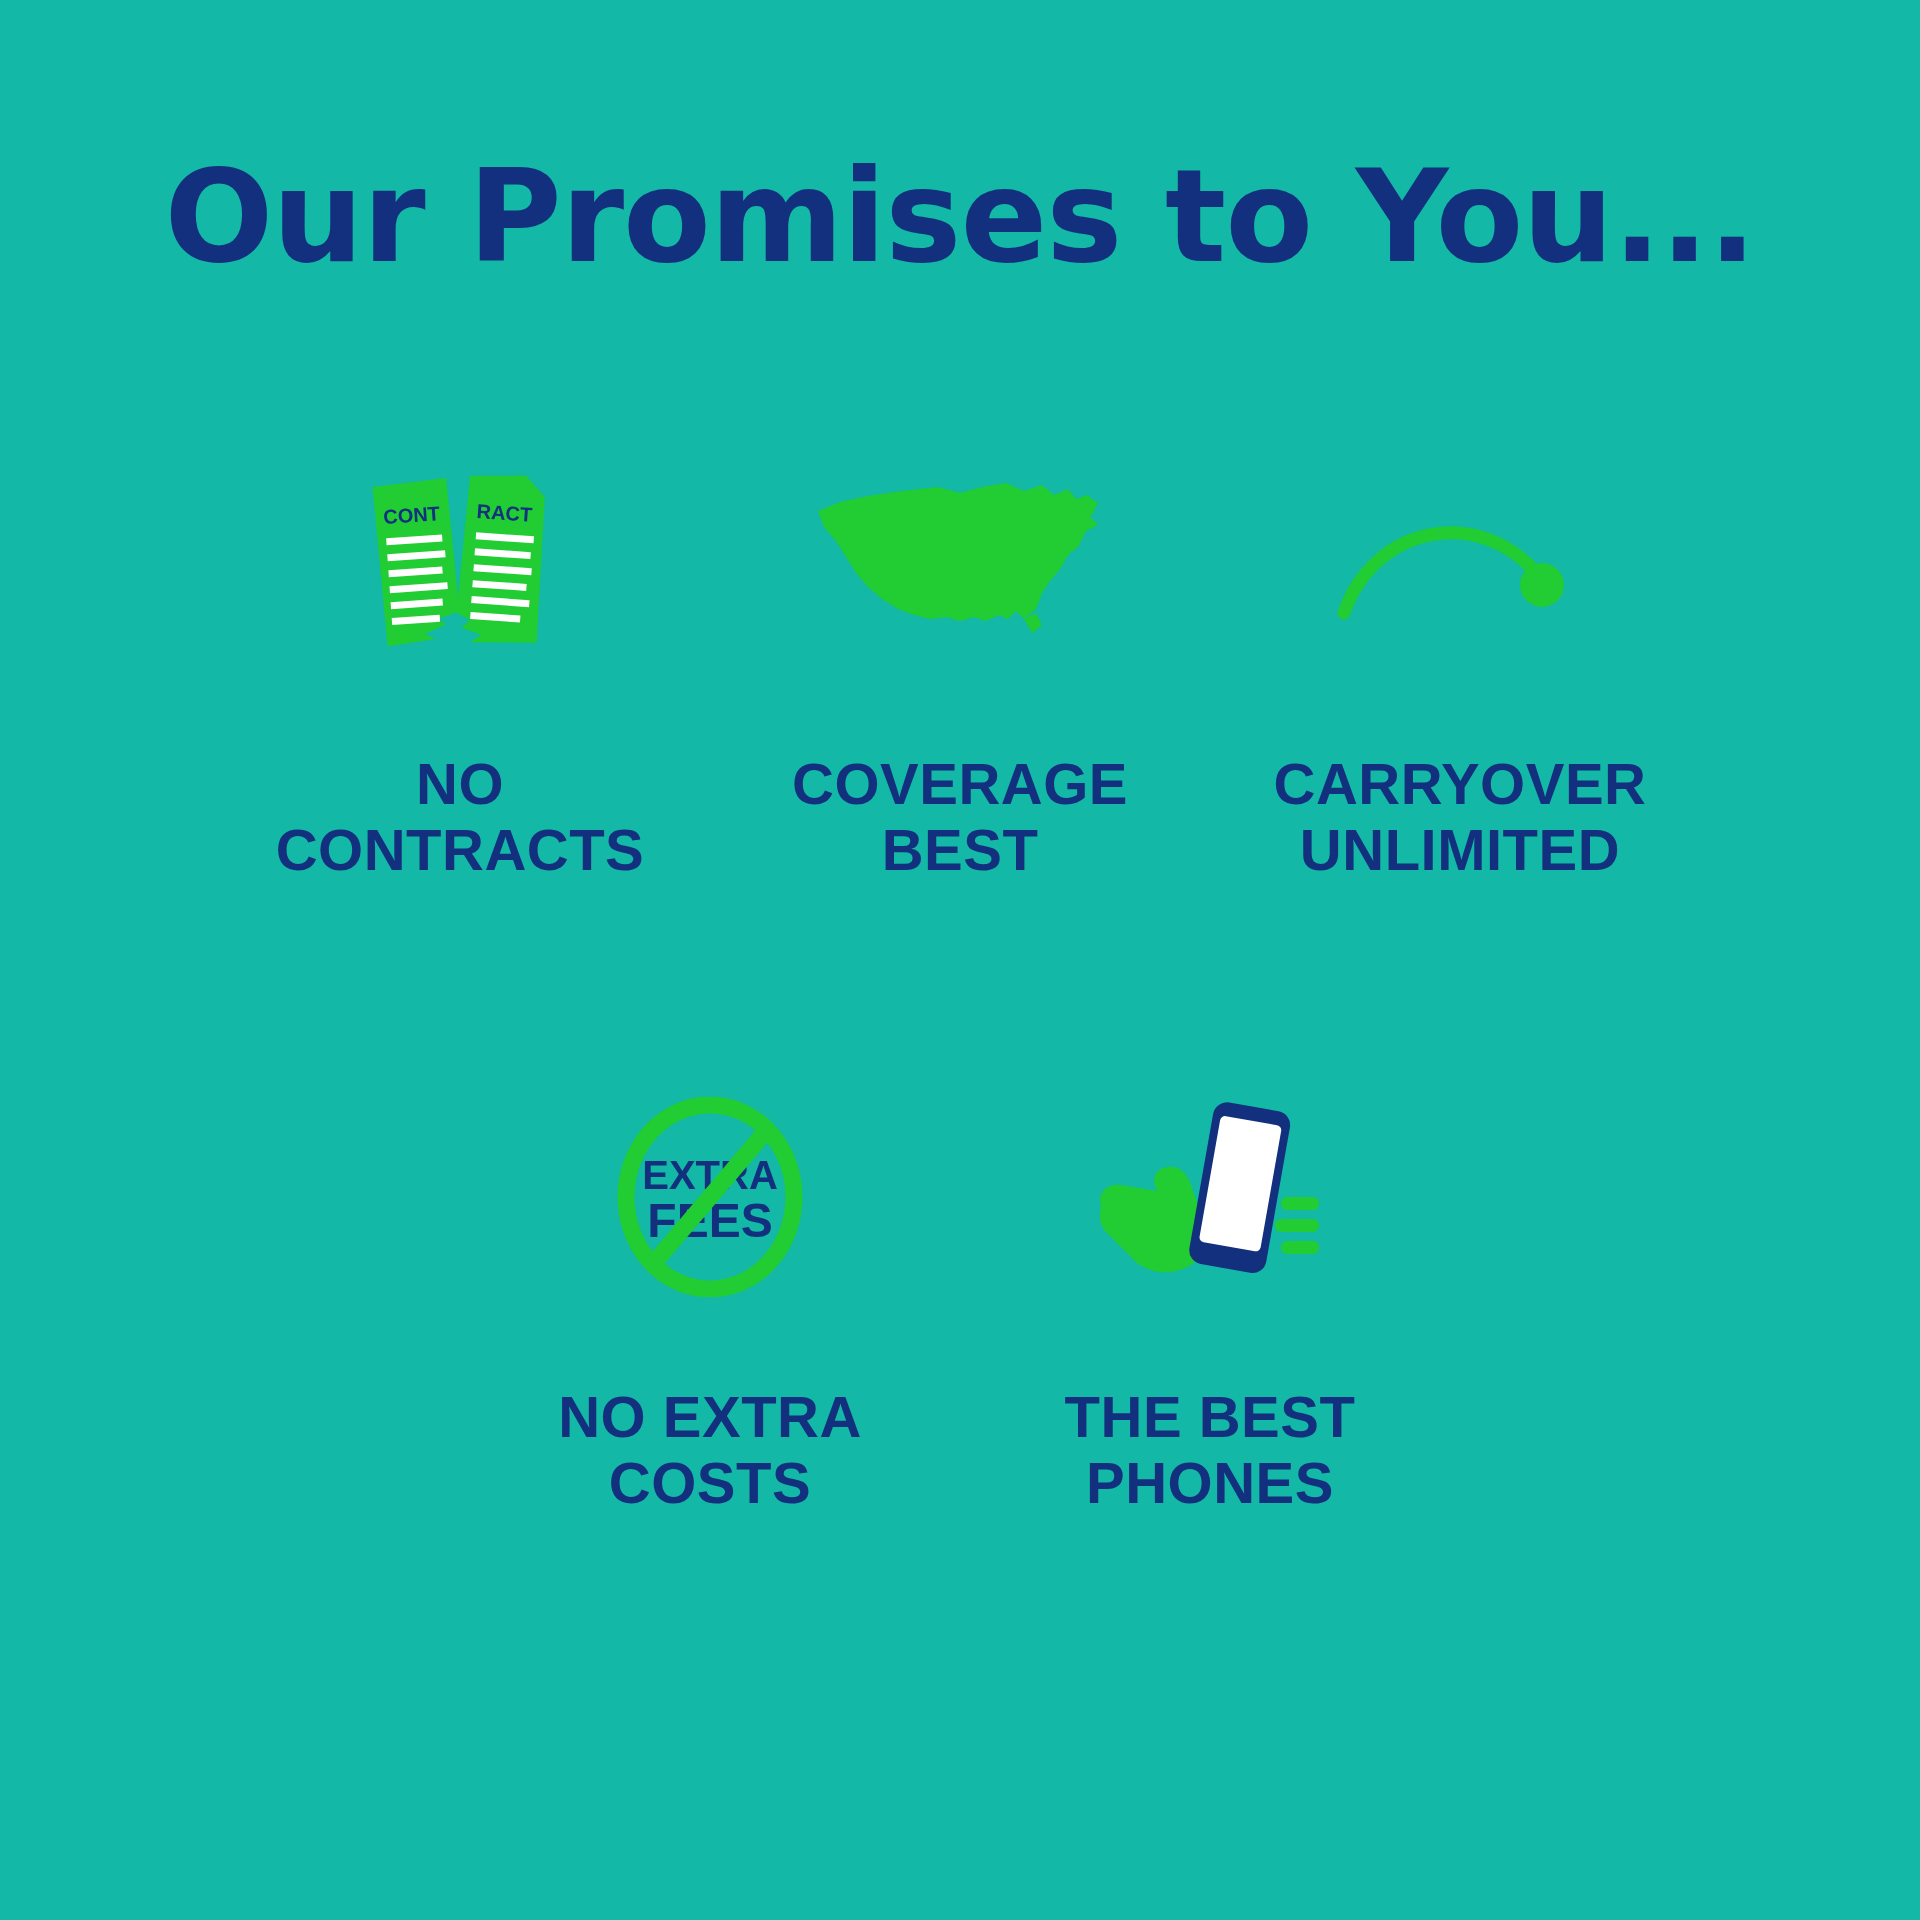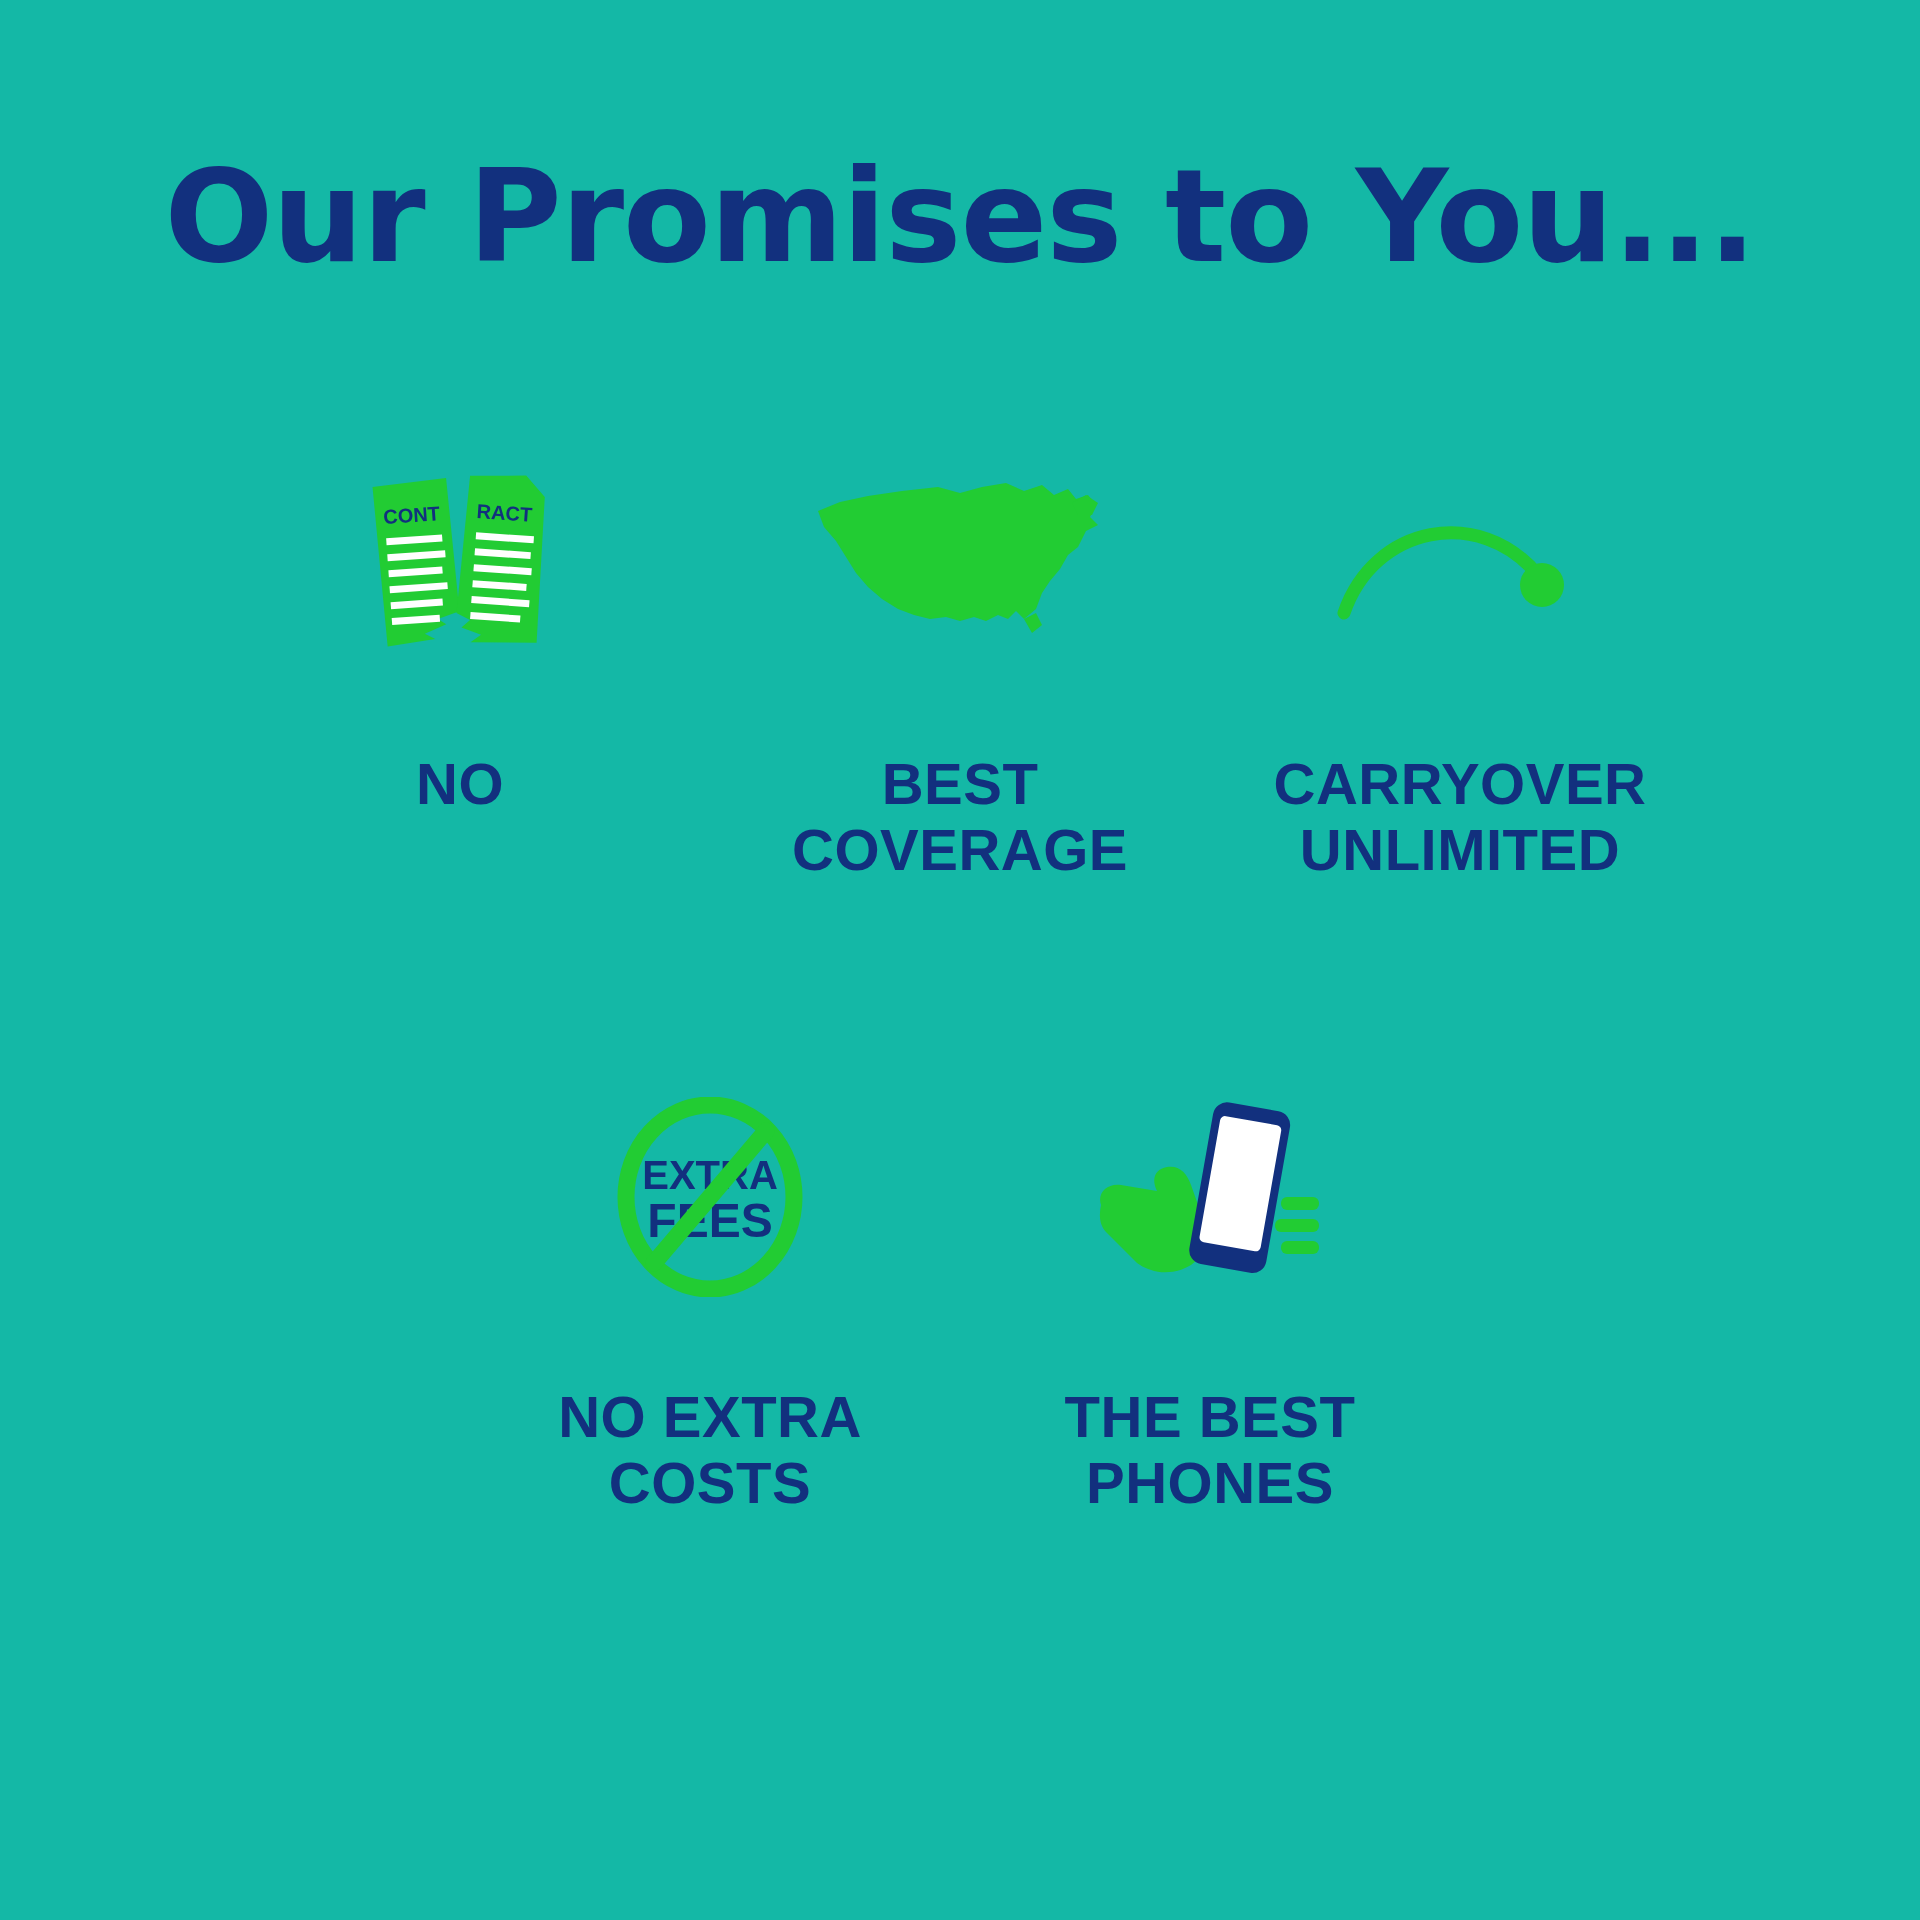--- a/index.html
+++ b/index.html
@@ -110,42 +110,43 @@
             <rect x="114" y="134" width="58" height="7" fill="#ffffff"></rect>
             <rect x="114" y="150" width="50" height="7" fill="#ffffff"></rect>
           </g>
 
           <text x="52" y="58" fill="#12307e" font-size="20" font-weight="700" font-family="Liberation Sans, sans-serif" text-anchor="middle" transform="rotate(-4 52 58)">CONT</text>
           <text x="144" y="56" fill="#12307e" font-size="20" font-weight="700" font-family="Liberation Sans, sans-serif" text-anchor="middle" transform="rotate(4 144 56)">RACT</text>
         </svg>
       </div>
       <div class="promise-label">
         <div>NO</div>
+        <div>CONTRACTS</div>
       </div>
     </div>
 
     <div class="promise">
       <div class="icon-box">
         <svg width="300" height="190" viewBox="0 0 300 190">
           <path fill="#22cc33" d="
             M8 42
             L30 33 L58 27 L92 22 L128 18 L150 24 L172 18 L196 14
             L214 22 L232 16 L244 26 L258 20 L266 30 L278 26
             L286 36 L280 48 L288 56 L276 62 L268 78 L258 86
             L250 100 L240 112 L232 124 L226 140 L214 150
             L206 142 L198 150 L188 146 L176 152 L164 148
             L150 152 L136 148 L120 150 L104 146 L88 140
             L72 130 L58 118 L46 104 L36 88 L26 72 L14 58 Z"></path>
           <path fill="#22cc33" d="M214 150 L222 164 L232 156 L226 144 Z"></path>
           <path fill="#22cc33" d="M262 34 L276 26 L288 34 L282 46 L268 46 Z"></path>
         </svg>
       </div>
       <div class="promise-label">
+        <div>COVERAGE</div>
         <div>BEST</div>
-        <div>COVERAGE</div>
       </div>
     </div>
 
     <div class="promise">
       <div class="icon-box">
         <svg width="260" height="150" viewBox="0 0 260 150">
           <path d="M14 124 C 44 36, 150 16, 208 86" stroke="#22cc33" stroke-width="13" fill="none" stroke-linecap="round"></path>
           <circle cx="212" cy="96" r="22" fill="#22cc33"></circle>
         </svg>
       </div>

